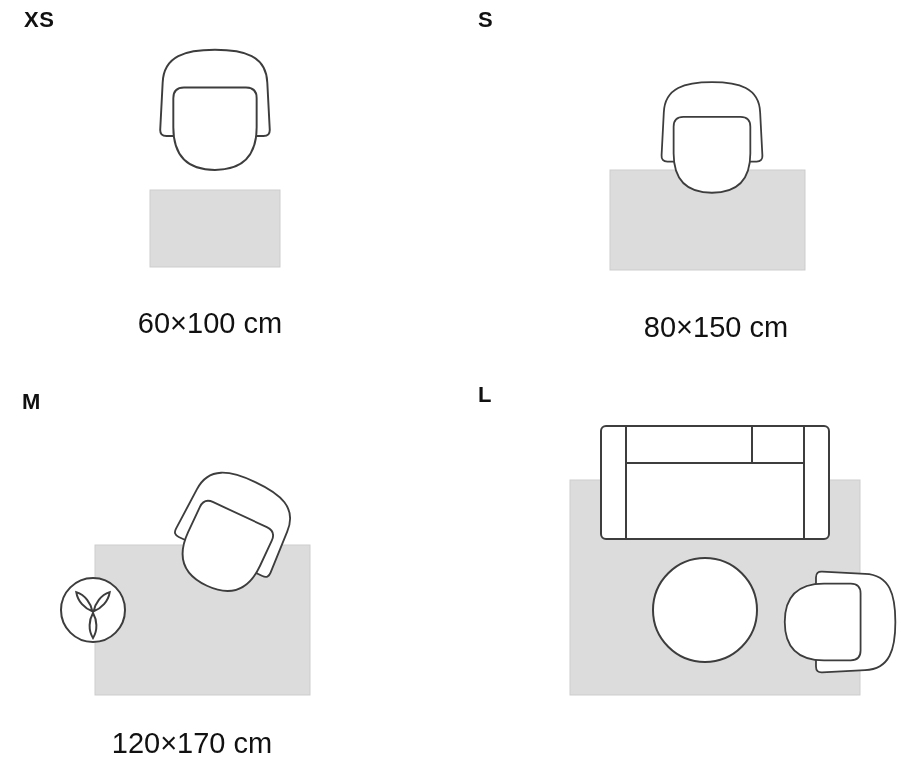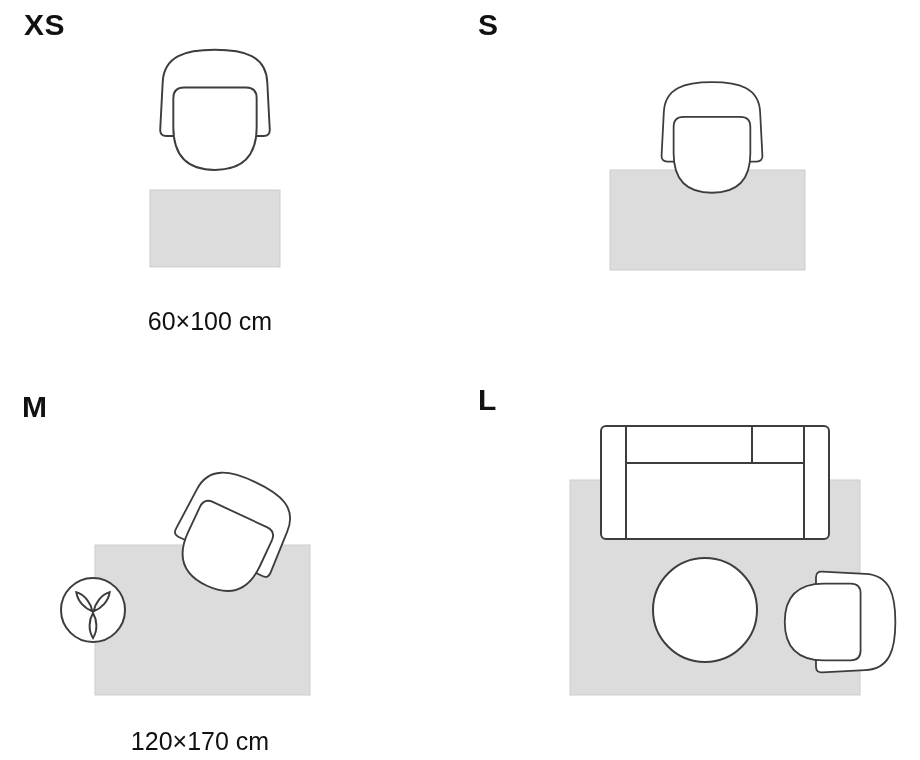--- a/index.html
+++ b/index.html
@@ -11,22 +11,22 @@
   }
   html,body{margin:0;padding:0;}
   body{
     width:920px;height:760px;
     background:var(--background);
     font-family:"Liberation Sans","DejaVu Sans",sans-serif;
     color:var(--text);
   }
   .canvas{position:relative;width:920px;height:760px;overflow:hidden;background:var(--background);}
   .quad{position:absolute;width:460px;height:380px;}
-  .size-label{position:absolute;font-size:30px;font-weight:700;line-height:1.1;letter-spacing:.5px;}
-  .dim-label{position:absolute;width:300px;text-align:center;font-size:25px;font-weight:400;line-height:1.1;}
+  .size-label{position:absolute;font-size:22px;font-weight:700;line-height:1.1;letter-spacing:.5px;}
+  .dim-label{position:absolute;width:300px;text-align:center;font-size:29px;font-weight:400;line-height:1.1;}
   svg.illus{position:absolute;left:0;display:block;}
   .rug{fill:var(--rug);stroke:var(--rug-border);stroke-width:1;}
   .furn{fill:#ffffff;stroke:var(--outline);stroke-width:2;}
   .furn-line{stroke:var(--outline);stroke-width:2;fill:none;}
 </style>
 </head>
 <body>
 
 <div class="canvas">
 
@@ -44,38 +44,39 @@
 
   <section class="quad" style="left:460px;top:0">
     <div class="size-label" style="left:18px;top:8px">S</div>
     <svg class="illus" style="top:30px" width="460" height="270" viewBox="0 0 460 270">
       <rect class="rug" x="150" y="140" width="195" height="100"></rect>
       <g transform="translate(194,45) scale(0.892)">
         <path class="furn" d="M15 97 Q8 97 8.5 90 L11 42 C12 14 35 8 65 8 C95 8 118 14 119 42 L121.5 90 Q122 97 115 97 Z"></path>
         <path class="furn" d="M33 47 L97 47 Q108 47 108 58 L108 88 Q108 132 65 132 Q22 132 22 88 L22 58 Q22 47 33 47 Z"></path>
       </g>
     </svg>
+    <div class="dim-label" style="left:106px;top:312px">80×150 cm</div>
   </section>
 
   <section class="quad" style="left:0;top:380px">
     <div class="size-label" style="left:22px;top:10px">M</div>
     <svg class="illus" style="top:20px" width="460" height="320" viewBox="0 0 460 320">
       <rect class="rug" x="95" y="145" width="215" height="150"></rect>
       <g transform="rotate(25 232 132) translate(172 69.5) scale(0.923)">
         <path class="furn" d="M15 97 Q8 97 8.5 90 L11 42 C12 14 35 8 65 8 C95 8 118 14 119 42 L121.5 90 Q122 97 115 97 Z"></path>
         <path class="furn" d="M33 47 L97 47 Q108 47 108 58 L108 88 Q108 132 65 132 Q22 132 22 88 L22 58 Q22 47 33 47 Z"></path>
       </g>
       <g transform="translate(60,177)">
         <circle class="furn" cx="33" cy="33" r="32"></circle>
         <path class="furn" transform="rotate(-40 33 35)" d="M33 34 C29 27 28 17 33 9 C38 17 37 27 33 34 Z"></path>
         <path class="furn" transform="rotate(40 33 35)" d="M33 34 C29 27 28 17 33 9 C38 17 37 27 33 34 Z"></path>
         <path class="furn" transform="rotate(180 33 35)" d="M33 34 C29 27 28 17 33 9 C38 17 37 27 33 34 Z"></path>
       </g>
     </svg>
-    <div class="dim-label" style="left:50px;top:348px">120×170 cm</div>
+    <div class="dim-label" style="left:42px;top:348px">120×170 cm</div>
   </section>
 
   <section class="quad" style="left:460px;top:380px">
     <div class="size-label" style="left:18px;top:3px">L</div>
     <svg class="illus" style="top:20px" width="460" height="320" viewBox="0 0 460 320">
       <rect class="rug" x="110" y="80" width="290" height="215"></rect>
       <g transform="translate(140,25)">
         <rect class="furn" x="1" y="1" width="228" height="113" rx="5"></rect>
         <line class="furn-line" x1="26" y1="1" x2="26" y2="114"></line>
         <line class="furn-line" x1="204" y1="1" x2="204" y2="114"></line>

